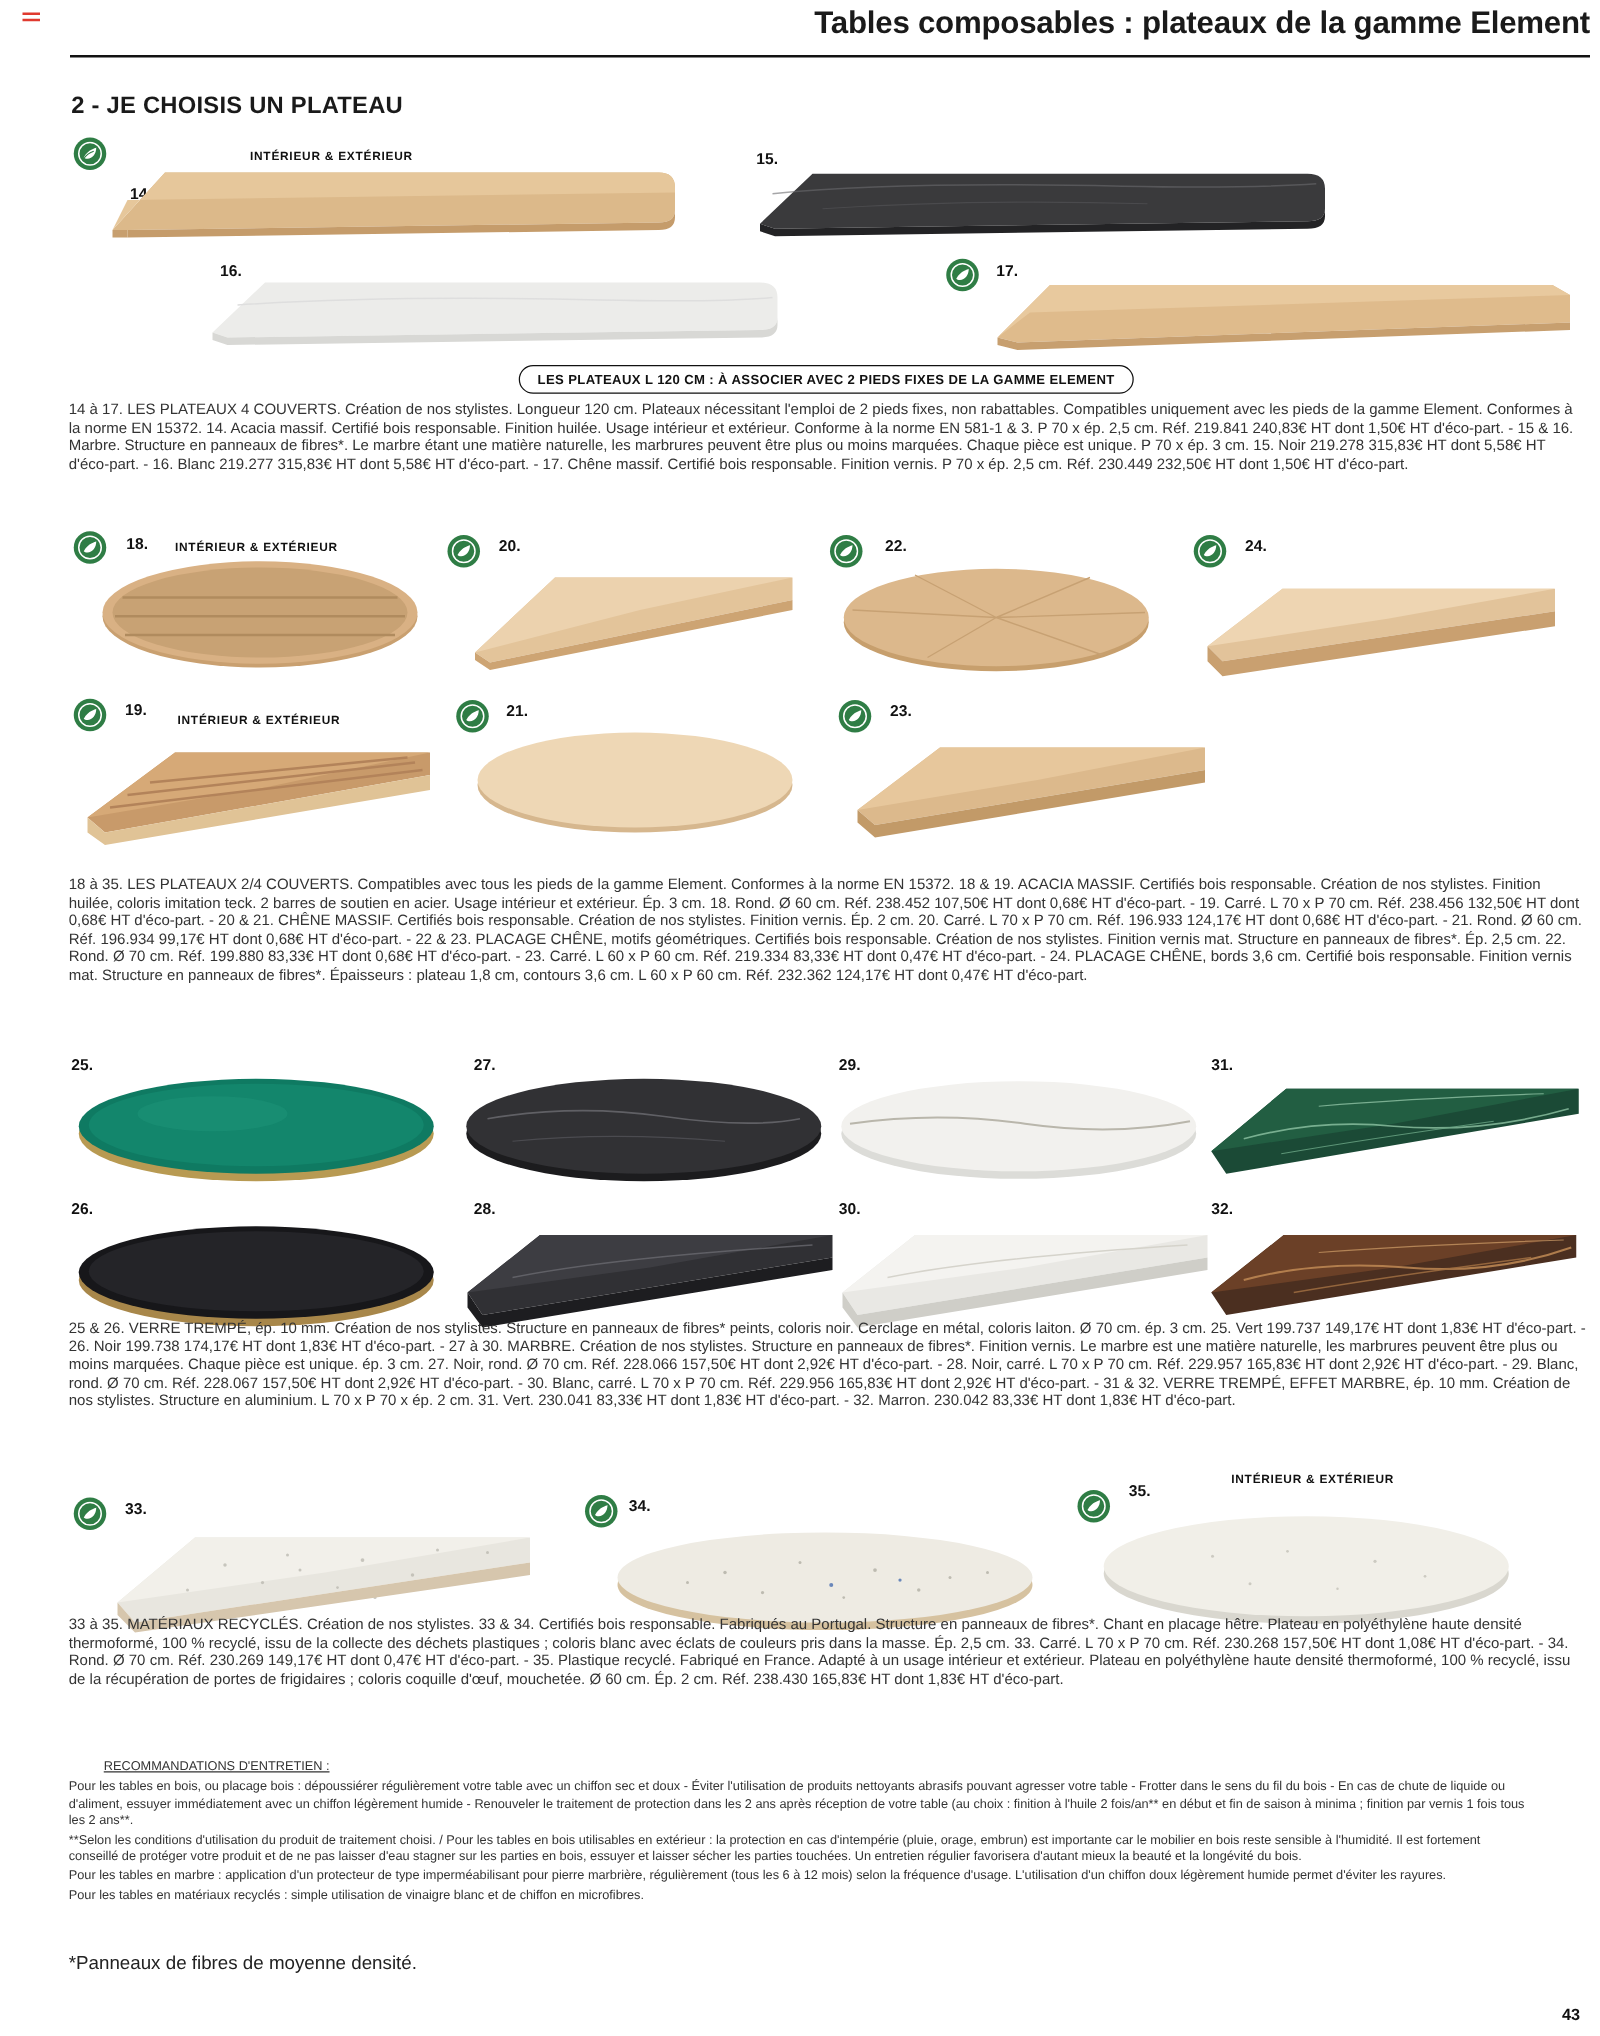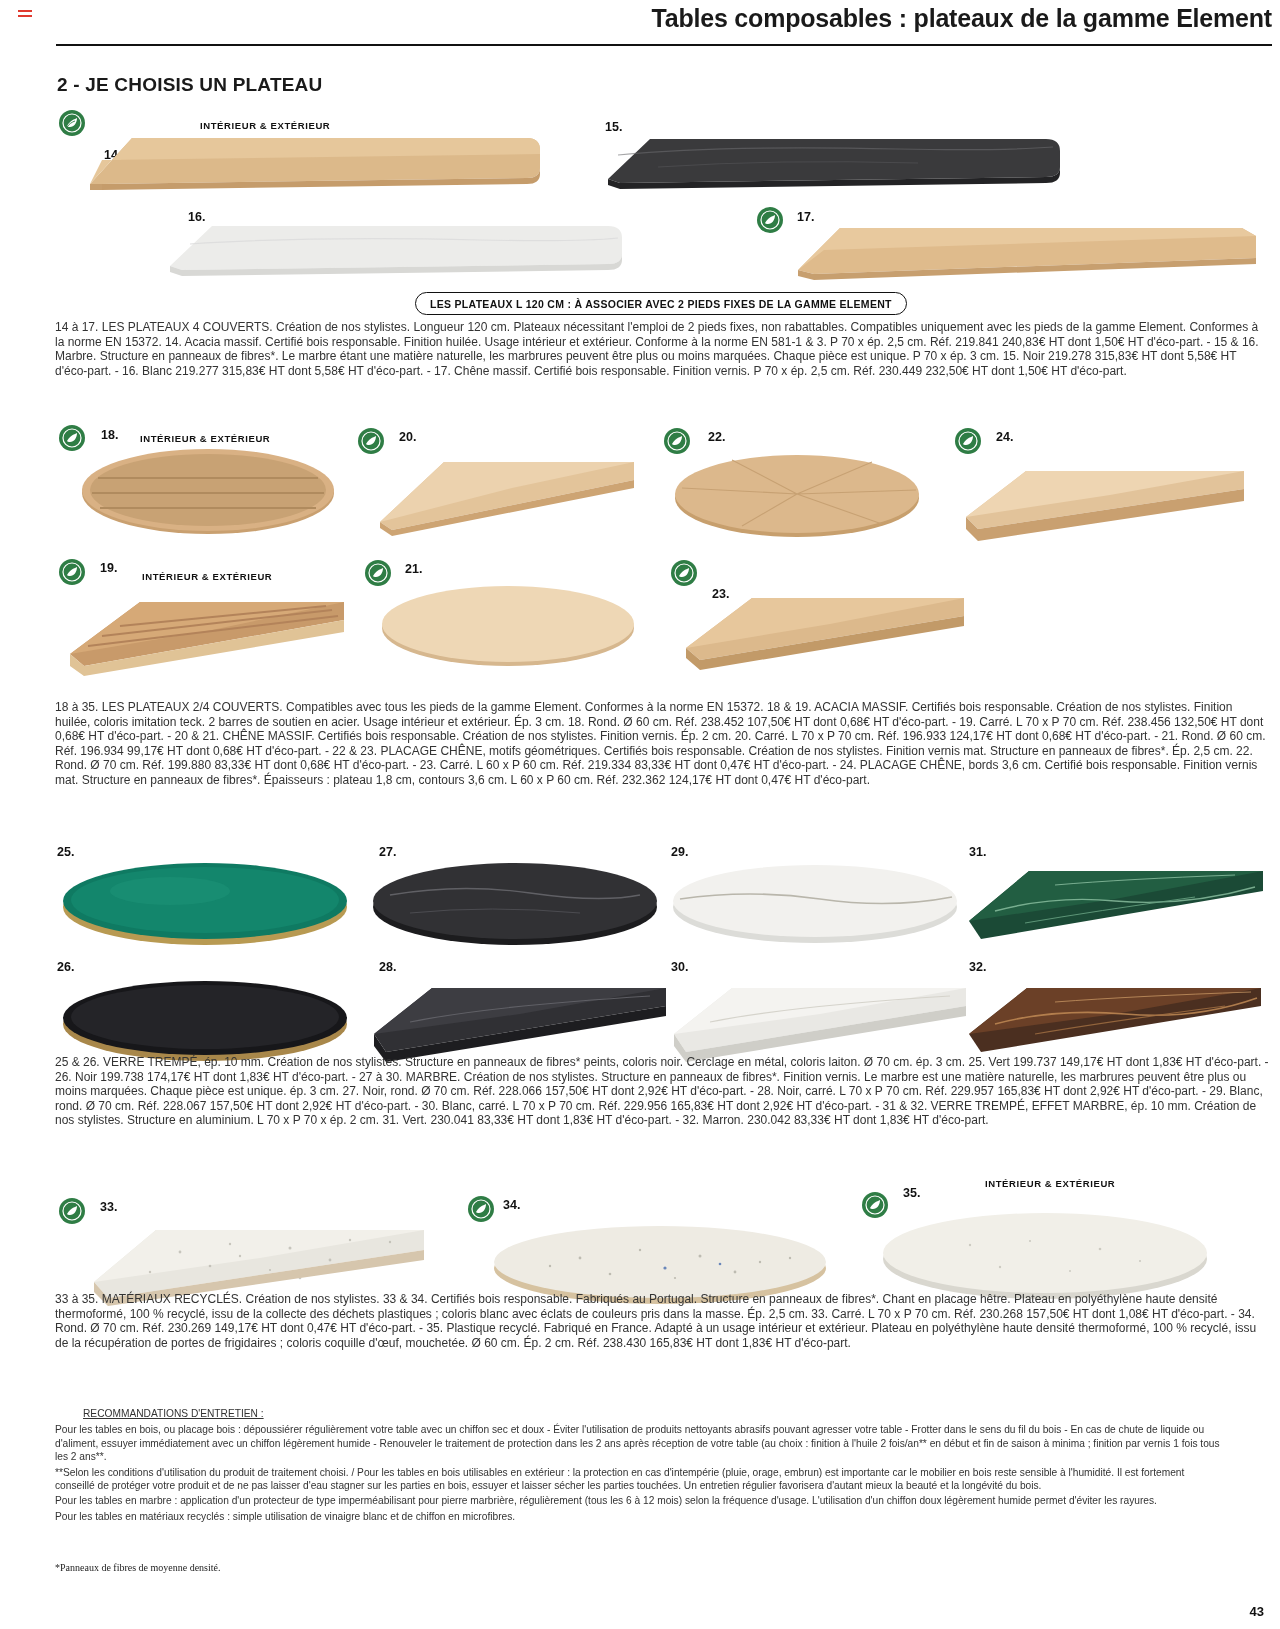--- a/index.html
+++ b/index.html
@@ -68,21 +68,21 @@
   }
 
   .notes {
     position:absolute; font-size:10.2px; line-height:13.4px; color:#333;
   }
   .notes .hdr { text-decoration:underline;padding-left:28px; }
 
   .pagenum {
     position:absolute; right:16px; bottom:10px; font-size:13px; font-weight:bold; color:#111;
   }
-  .footnote { position:absolute; font-size:10px; color:#222;font-family:Liberation Serif, serif; }
+  .footnote { position:absolute; font-size:15px; color:#222; }
 </style>
 </head>
 <body>
 
 <div class="page">
 
   <div class="header">
     <div class="corner-mark">
         <i></i>
         <i></i>
@@ -117,21 +117,21 @@
     <div class="num" style="left:605px; top:120px;">15.</div>
     <div class="prod" style="left:598px; top:133px; width:470px; height:64px;">
       <svg width="470" height="64" viewBox="0 0 470 64">
         <path d="M10,46 L52,6 L448,6 Q462,6 462,18 L462,34 Q462,44 448,44 L22,50 Z" fill="#3a3a3c"></path>
         <path d="M20,22 Q120,12 300,16 Q400,18 455,14" stroke="#6a6a6e" stroke-width="1.2" fill="none" opacity="0.6"></path>
         <path d="M60,34 Q180,26 320,30" stroke="#555558" stroke-width="1" fill="none" opacity="0.6"></path>
         <path d="M10,46 L22,50 L448,44 Q462,44 462,34 L462,40 Q462,50 448,50 L22,56 L10,52 Z" fill="#232325"></path>
       </svg>
     </div>
 
-    <div class="num" style="left:188px; top:210px;text-align:center;">16.</div>
+    <div class="num" style="left:176px; top:210px;text-align:center;">16.</div>
     <div class="prod" style="left:160px; top:220px; width:470px; height:64px;">
       <svg width="470" height="64" viewBox="0 0 470 64">
         <path d="M10,46 L52,6 L448,6 Q462,6 462,18 L462,34 Q462,44 448,44 L22,50 Z" fill="#ececea"></path>
         <path d="M30,24 Q150,16 320,20 Q420,22 458,18" stroke="#dedede" stroke-width="1.2" fill="none"></path>
         <path d="M10,46 L22,50 L448,44 Q462,44 462,34 L462,40 Q462,50 448,50 L22,56 L10,52 Z" fill="#d8d8d5"></path>
       </svg>
     </div>
 
     <div class="eco" style="left:757px; top:207px;">
       <svg width="20" height="20" viewBox="0 0 20 20">
@@ -251,21 +251,21 @@
         <ellipse cx="130" cy="46" rx="126" ry="38" fill="#eed7b5"></ellipse>
       </svg>
     </div>
 
     <div class="eco" style="left:671px; top:560px;">
       <svg width="20" height="20" viewBox="0 0 20 20">
           <circle cx="10" cy="10" r="9" fill="none" stroke="#fff" stroke-width="1.2"></circle>
           <path d="M5 13c4-7 9-7 10-8 0 5-3 9-7 9-1.5 0-2.4-.4-3-1z" fill="#fff"></path>
         </svg>
     </div>
-    <div class="num" style="left:712px; top:562px;margin-top:25px;">23.</div>
+    <div class="num" style="left:712px; top:562px;">23.</div>
     <div class="prod" style="left:680px; top:580px; width:290px; height:92px;">
       <svg width="290" height="92" viewBox="0 0 290 92">
         <path d="M6,68 L72,18 L284,18 L284,36 L20,80 Z" fill="#dcb98c"></path>
         <path d="M6,68 L72,18 L284,18 L150,44 Z" fill="#e7c79c"></path>
         <path d="M6,68 L20,80 L284,36 L284,46 L20,90 L6,78 Z" fill="#c29a68"></path>
       </svg>
     </div>
 
     <div class="txtblock" style="left:55px; top:700px; width:1215px;">18 à 35. LES PLATEAUX 2/4 COUVERTS. Compatibles avec tous les pieds de la gamme Element. Conformes à la norme EN 15372.
 18 &amp; 19. ACACIA MASSIF. Certifiés bois responsable. Création de nos stylistes. Finition huilée, coloris imitation teck. 2 barres de soutien en acier. Usage intérieur et extérieur. Ép. 3 cm. 18. Rond. Ø 60 cm. Réf. 238.452  107,50€ HT dont 0,68€ HT d'éco-part. - 19. Carré. L 70 x P 70 cm. Réf. 238.456  132,50€ HT dont 0,68€ HT d'éco-part. - 20 &amp; 21. CHÊNE MASSIF. Certifiés bois responsable. Création de nos stylistes. Finition vernis. Ép. 2 cm. 20. Carré. L 70 x P 70 cm. Réf. 196.933  124,17€ HT dont 0,68€ HT d'éco-part. - 21. Rond. Ø 60 cm. Réf. 196.934  99,17€ HT dont 0,68€ HT d'éco-part. - 22 &amp; 23. PLACAGE CHÊNE, motifs géométriques. Certifiés bois responsable. Création de nos stylistes. Finition vernis mat. Structure en panneaux de fibres*. Ép. 2,5 cm. 22. Rond. Ø 70 cm. Réf. 199.880  83,33€ HT dont 0,68€ HT d'éco-part. - 23. Carré. L 60 x P 60 cm. Réf. 219.334  83,33€ HT dont 0,47€ HT d'éco-part. - 24. PLACAGE CHÊNE, bords 3,6 cm. Certifié bois responsable. Finition vernis mat. Structure en panneaux de fibres*. Épaisseurs : plateau 1,8 cm, contours 3,6 cm. L 60 x P 60 cm. Réf. 232.362  124,17€ HT dont 0,47€ HT d'éco-part.</div>

